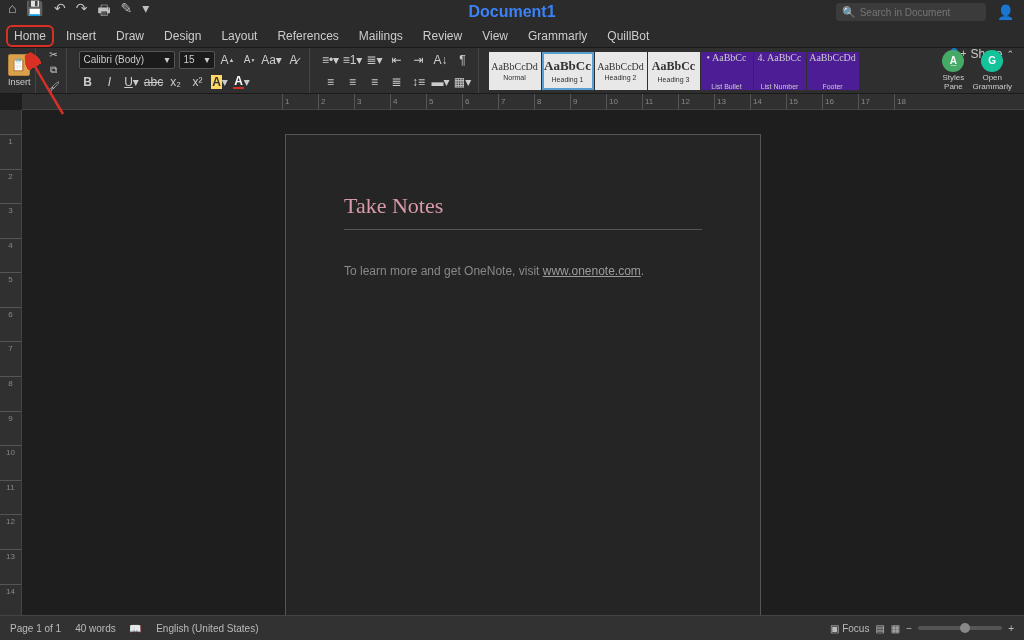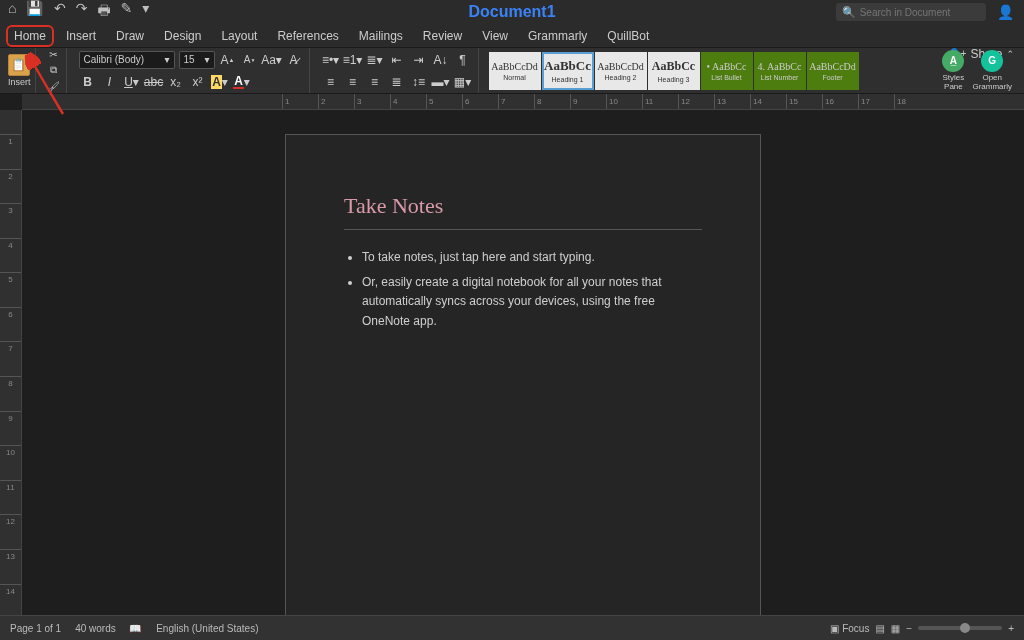--- a/index.html
+++ b/index.html
@@ -26,21 +26,21 @@
 .font-select.name { width:96px; justify-content:space-between; }
 .font-select.size { width:36px; justify-content:space-between; }
 .icon-btn { width:18px; height:18px; display:flex; align-items:center; justify-content:center; color:#ccc; cursor:pointer; font-size:12px; border-radius:2px;}
 .icon-btn.small { width:16px; font-size:10px;}
 .para-grp { display:flex; flex-direction:column; gap:4px; padding:0 6px; border-right:1px solid #444; height:100%; justify-content:center; }
 .styles-grp { display:flex; gap:1px; padding:0 4px; }
 .style-card { width:52px; height:38px; background:#e8e8e8; display:flex; flex-direction:column; align-items:center; justify-content:center; cursor:pointer; }
 .style-card .sample { font-size:10px; color:#333; font-family:Georgia,serif;}
 .style-card .sname { font-size:7px; color:#333; margin-top:2px; }
 .style-card.sel { border:2px solid #5a9fd4; }
-.style-card.dark { background:#4d7c0f; }
+.style-card.dark { background:#4c1d95;justify-content:space-between; }
 .style-card.dark .sample, .style-card.dark .sname { color:#ccc; }
 .end-grp { display:flex; gap:8px; margin-left:auto; padding:0 8px; }
 .end-btn { display:flex; flex-direction:column; align-items:center; gap:2px; cursor:pointer; }
 .end-btn .ico { width:22px; height:22px; border-radius:11px; display:flex; align-items:center; justify-content:center; font-size:10px; font-weight:bold;}
 .end-btn .lbl { font-size:8px; color:#ccc; text-align:center; line-height:1.1;}
 .doc-area { position:absolute; top:94px; bottom:22px; left:0; right:0; background:#1e1e1e; }
 .h-ruler { position:absolute; top:0; left:22px; right:0; height:16px; background:#303030; border-bottom:1px solid #444; }
 .h-ruler .ticks { position:absolute; left:260px; right:0; height:100%; display:flex; font-size:8px; color:#888;}
 .h-ruler .tick { width:36px; border-left:1px solid #555; padding-left:2px; display:flex; align-items:center;}
 .v-ruler { position:absolute; top:16px; bottom:0; left:0; width:22px; background:#303030; border-right:1px solid #444;}
@@ -248,24 +248,23 @@
         <div class="tick">11</div>
         <div class="tick">12</div>
         <div class="tick">13</div>
         <div class="tick">14</div>
       </div>
   </div>
   <div class="page-wrap">
     <div class="page">
       <h2>Take Notes</h2>
       <hr>
-      <ul>
-        <li>To take notes, just tap here and start typing.</li>
-        <li>Or, easily create a digital notebook for all your notes that automatically syncs across your devices, using the free OneNote app.</li>
-      </ul>
+      <p class="learn">
+        <span>To learn more and get OneNote, visit </span><a href="#">www.onenote.com</a><span>.</span>
+      </p>
     </div>
   </div>
 </div>
 
 <div class="statusbar">
   <span>Page 1 of 1</span>
   <span>40 words</span>
   <span>📖</span>
   <span>English (United States)</span>
   <div class="right">

